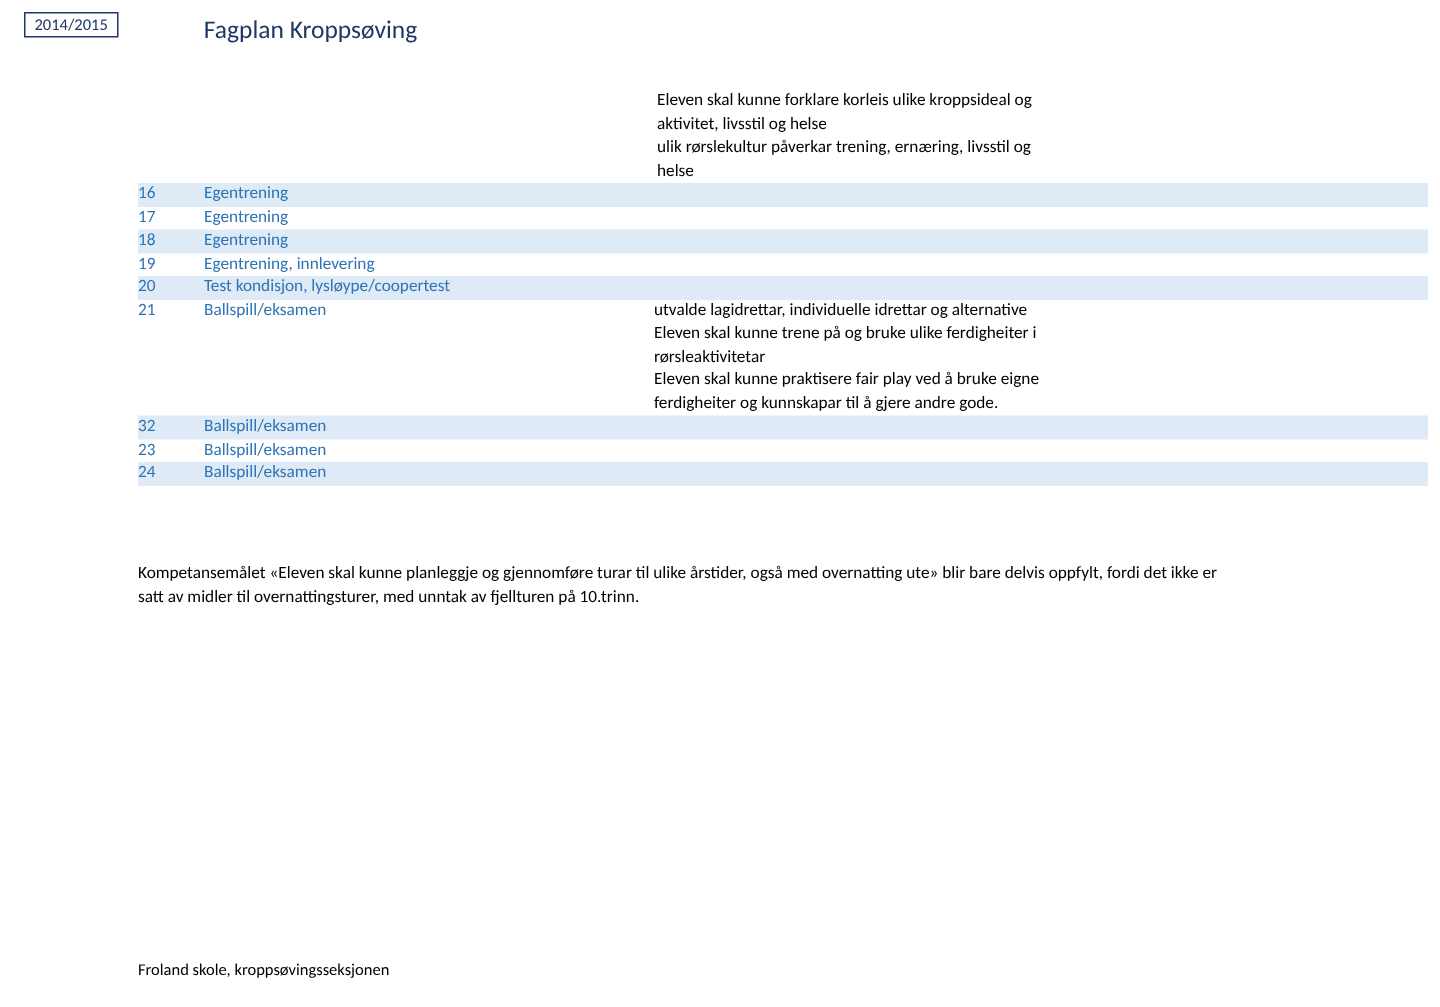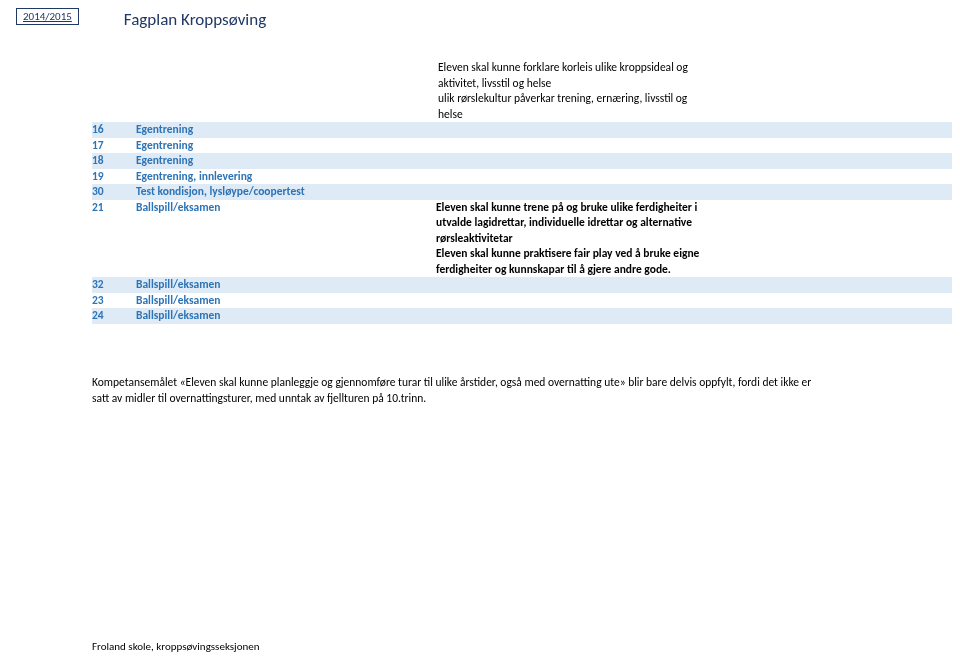--- a/index.html
+++ b/index.html
@@ -17,22 +17,21 @@
     top: 8px;
     left: 16px;
     display: flex;
     align-items: flex-start;
   }
   .year-box {
     border: 1.5px solid #1f3864;
     padding: 1px 6px;
     font-size: 11px;
     color: #1f3864;
-    margin-right: 12px;
-    text-decoration: underline;
+    margin-right: 24px;
   }
   .header-title {
     font-size: 17px;
     color: #1f3864;
     padding-top: 1px;
     padding-left: 33px;
   }
   .content {
     position: absolute;
     top: 60px;
@@ -41,21 +40,20 @@
   }
   .table {
     width: 100%;
     display: block;
   }
   .row {
     display: flex;
     align-items: flex-start;
     font-size: 11.5px;
     line-height: 1.35;
-    font-weight: bold;
   }
   .row .num {
     width: 44px;
     flex-shrink: 0;
     color: #2e74b5;
   }
   .row .topic {
     width: 300px;
     flex-shrink: 0;
     color: #2e74b5;
@@ -123,30 +121,30 @@
       <div class="num">18</div>
       <div class="topic">Egentrening</div>
       <div class="desc"></div>
     </div>
     <div class="row">
       <div class="num">19</div>
       <div class="topic">Egentrening, innlevering</div>
       <div class="desc"></div>
     </div>
     <div class="row shade">
-      <div class="num">30</div>
+      <div class="num">20</div>
       <div class="topic">Test kondisjon, lysløype/coopertest</div>
       <div class="desc"></div>
     </div>
     <div class="row">
       <div class="num">21</div>
       <div class="topic">Ballspill/eksamen</div>
       <div class="desc">
+        <div>utvalde lagidrettar, individuelle idrettar og alternative</div>
         <div>Eleven skal kunne trene på og bruke ulike ferdigheiter i</div>
-        <div>utvalde lagidrettar, individuelle idrettar og alternative</div>
         <div>rørsleaktivitetar</div>
         <div>Eleven skal kunne praktisere fair play ved å bruke eigne</div>
         <div>ferdigheiter og kunnskapar til å gjere andre gode.</div>
       </div>
     </div>
     <div class="row shade">
       <div class="num">32</div>
       <div class="topic">Ballspill/eksamen</div>
       <div class="desc"></div>
     </div>

